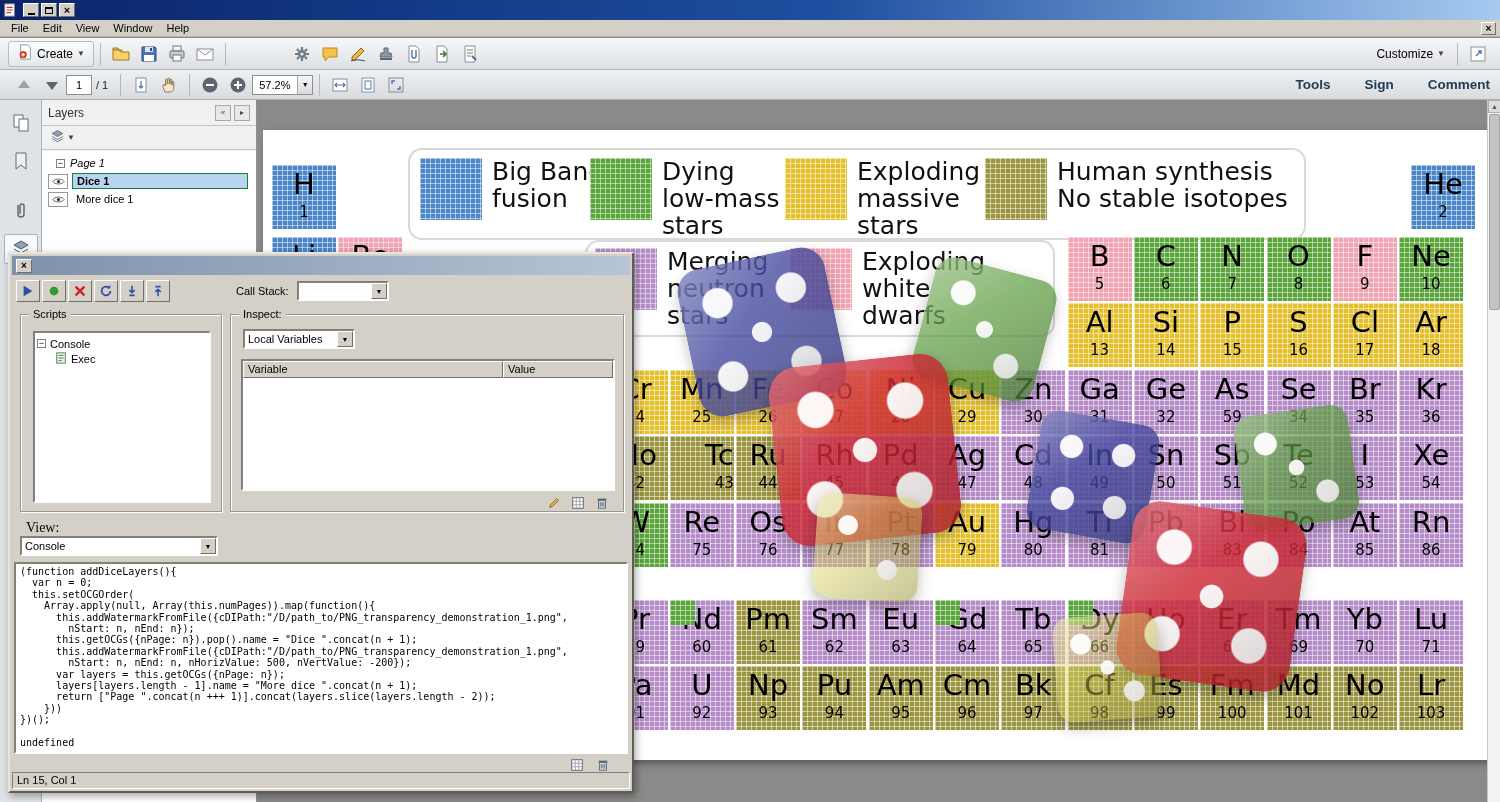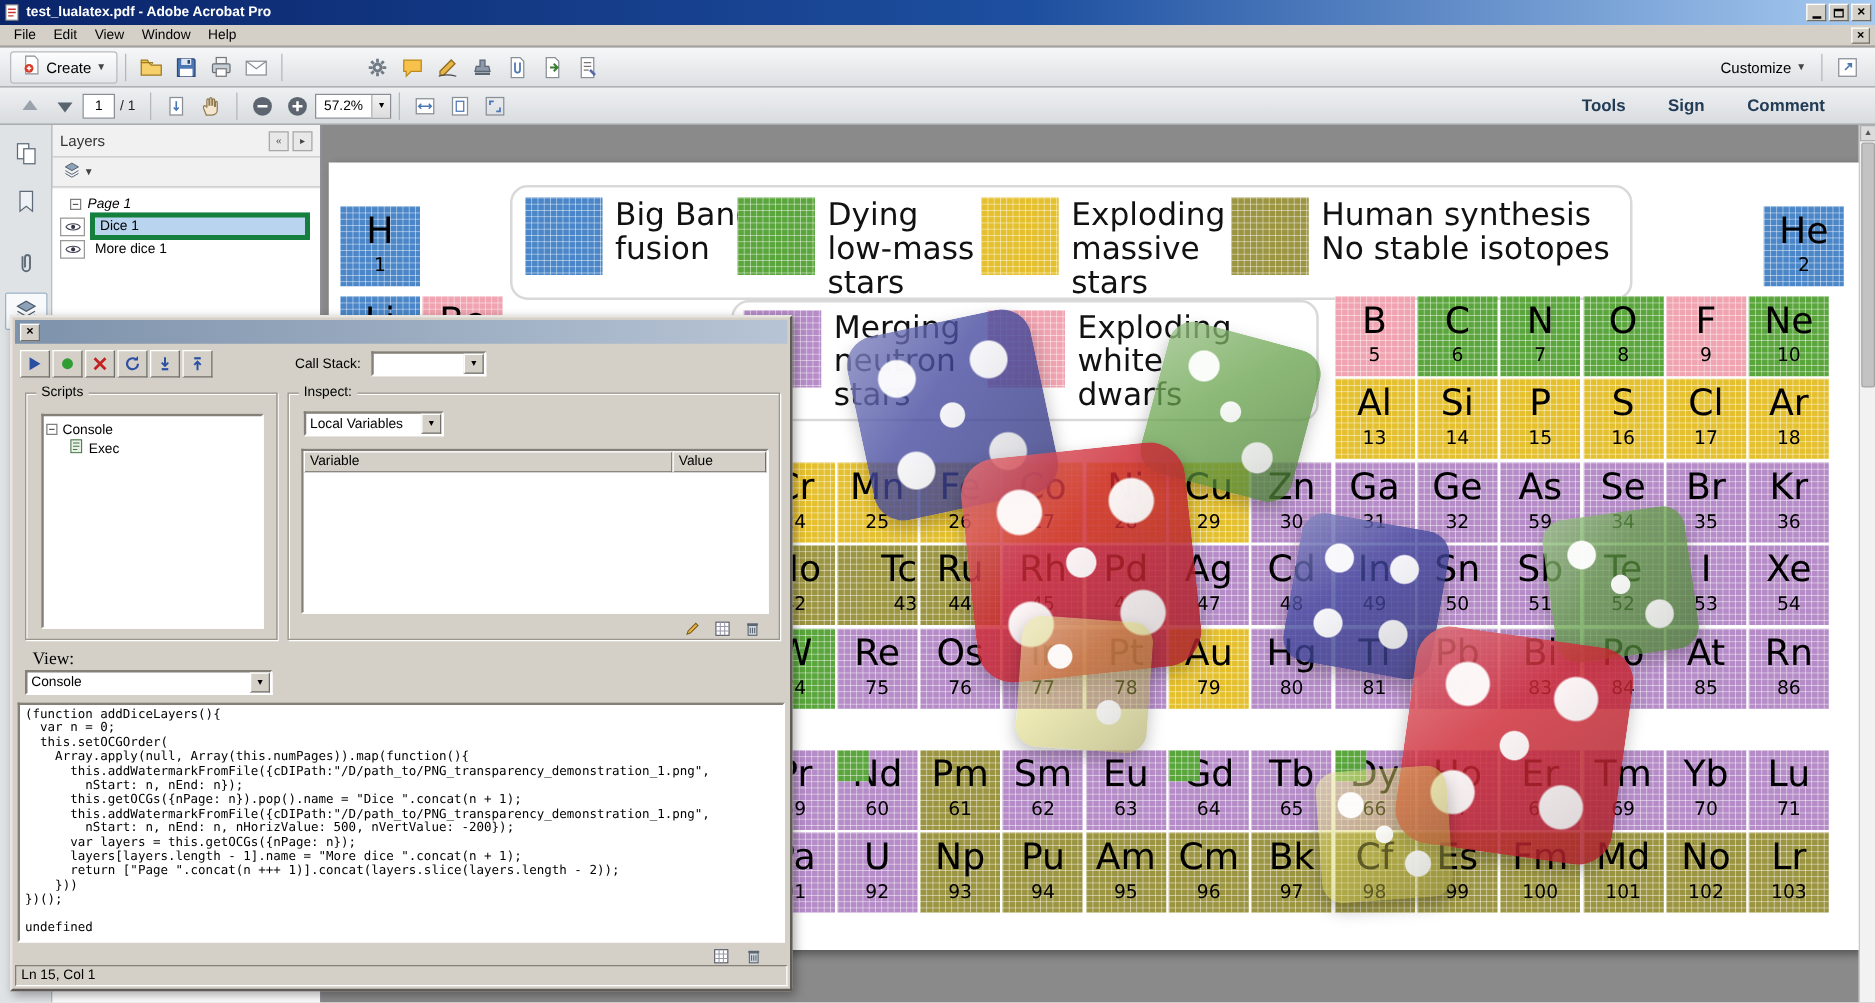--- a/index.html
+++ b/index.html
@@ -41,21 +41,21 @@
   .create-btn { display:flex; align-items:center; gap:4px; padding:2px 8px; height:26px;
     border:1px solid #b9bcc0; border-radius:3px; background:linear-gradient(#fdfdfd,#e4e7ea); font-size:12px; }
   .dd-arrow { font-size:8px; color:#444; }
   .customize { margin-left:auto; display:flex; align-items:center; gap:4px; font-size:12px; padding:0 6px; }
   .page-input { width:26px; height:20px; border:1px solid #8a8f96; background:#fff; text-align:center; font-size:11px; }
   .page-total { margin:0 6px 0 4px; font-size:11px; color:#222; }
   .zoom-box { display:flex; align-items:center; height:20px; border:1px solid #8a8f96; background:#fff; }
   .zoom-box .zval { padding:0 6px; font-size:11px; min-width:44px; }
   .zoom-box .zdd { width:15px; height:100%; background:linear-gradient(#f4f4f4,#dcdcdc);
     border-left:1px solid #aaa; display:flex; align-items:center; justify-content:center; font-size:7px; }
-  .right-tabs { margin-left:auto; display:flex; gap:34px; margin-right:30px; }
+  .right-tabs { margin-left:auto; display:flex; gap:34px; }
   .right-tabs span { font-size:13.5px; font-weight:bold; color:#223c55; }
 
   
   .workspace { position:absolute; left:0; top:100px; width:1500px; height:732px; }
   .navstrip { position:absolute; left:0; top:0; width:42px; height:100%; background:#e0e3e6;
     border-right:1px solid #aeb2b6; display:flex; flex-direction:column; align-items:center; padding-top:8px; }
   .nav-btn { width:34px; height:30px; display:flex; align-items:center; justify-content:center; margin-bottom:8px; border-radius:2px; }
   .nav-btn svg { width:20px; height:20px; }
   .nav-btn.gap { margin-top:12px; }
   .nav-btn.active { background:#f7f9fb; border:1px solid #9fb4c8; }
@@ -69,21 +69,21 @@
   .lp-row2 { height:24px; display:flex; align-items:center; padding:0 8px; border-bottom:1px solid #c5c5c5; gap:2px; }
   .lp-row2 svg { width:15px; height:15px; }
   .lp-tree { position:absolute; left:0; top:51px; right:0; bottom:0; background:#fff; padding-top:3px; }
   .tree-row { height:18px; display:flex; align-items:center; padding-left:14px; gap:5px; font-size:11px; }
   .expander { width:9px; height:9px; border:1px solid #808080; background:#fff; font-size:9px; line-height:7px; text-align:center; }
   .page-label { font-style:italic; }
   .layer-row { height:18px; display:flex; align-items:center; padding-left:6px; gap:4px; }
   .eye-box { width:20px; height:15px; border:1px solid #999; background:#fff; display:flex; align-items:center; justify-content:center; }
   .eye-box svg { width:13px; height:9px; }
   .layer-label { flex:1; margin-right:8px; padding:1px 4px; }
-  .layer-label.selected { background:#b9d4ee; border:4px solid #15803d; }
+  .layer-label.selected { background:#b9d4ee; border:1px solid #15803d;font-weight:bold; }
 
   
   .docarea { position:absolute; left:257px; top:0; width:1243px; height:100%; background:#8a8a8a; overflow:hidden; }
   .pdf-page { position:absolute; left:6px; top:30px; width:1225px; height:630px; background:#fff;
     box-shadow:3px 3px 7px rgba(0,0,0,.4); overflow:hidden; }
   .legend-box { position:absolute; background:#fff; border:2px solid #d9d9d9; border-radius:14px; z-index:0; }
   #legend-box-1 { left:145px; top:18px; width:898px; height:92px; }
   #legend-box-2 { left:322px; top:110px; width:470px; height:97px; }
   .legend-item { position:absolute; display:flex; gap:10px; z-index:1; }
   .legend-swatch { width:62px; height:62px; display:block;
@@ -158,21 +158,21 @@
   #inspect-group { left:220px; top:60px; width:394px; height:198px; }
   .sunken { border:2px solid; border-color:#848078 #fff #fff #848078; background:#fff; }
   #scripts-list { position:absolute; left:12px; top:16px; width:178px; height:172px; padding:3px 2px; }
   .dtree-row { display:flex; align-items:center; gap:4px; height:15px; font-size:11px; }
   .dtree-row.child { padding-left:18px; }
   .dtree-row svg { width:12px; height:12px; }
   #locals-combo { position:absolute; left:12px; top:14px; width:112px; }
   #var-table { position:absolute; left:10px; top:44px; width:374px; height:132px; display:flex; flex-direction:column; }
   .vt-head { display:flex; height:17px; }
   .vt-hcell { background:#d4d0c8; border:1px solid; border-color:#fff #716f6a #716f6a #fff; font-size:11px; padding:1px 4px; }
-  .vt-hcell.c1 { width:295px; } .vt-hcell.c2 { flex:1; }
+  .vt-hcell.c1 { width:260px; } .vt-hcell.c2 { flex:1; }
   .vt-body { flex:1; background:#fff; }
   .mini-icons { position:absolute; right:12px; top:180px; display:flex; gap:6px; }
   .mini-btn { width:18px; height:16px; display:flex; align-items:center; justify-content:center; }
   .mini-btn svg { width:14px; height:14px; }
   .view-label { position:absolute; left:16px; top:266px; font-size:14px;font-family:Liberation Serif, serif; }
   #view-combo { position:absolute; left:10px; top:282px; width:198px; }
   #console-box { position:absolute; left:4px; top:308px; width:614px; height:192px; overflow:hidden; }
   #console-box pre { font-family:"DejaVu Sans Mono",monospace; font-size:10px; line-height:11.4px; padding:2px 4px; white-space:pre; }
   .console-icons { position:absolute; right:20px; top:503px; display:flex; gap:8px; }
   .dlg-status { position:absolute; left:2px; right:2px; bottom:2px; height:17px;
@@ -183,21 +183,20 @@
 
 <div class="app">
 
   <div class="titlebar">
     <span class="t-icon">
       <svg viewBox="0 0 16 16" width="14" height="14">
           <rect x="2" y="1" width="11" height="14" fill="#fff" stroke="#888"></rect>
           <path d="M4 5h7M4 8h7M4 11h5" stroke="#c33" stroke-width="1.2"></path>
         </svg>
     </span>
-    <span class="t-text">test_lualatex.pdf - Adobe Acrobat Pro</span>
     <span class="winbtn">
         <span class="min-glyph"></span>
       </span>
     <span class="winbtn">
         <span class="max-glyph"></span>
       </span>
     <span class="winbtn">
         <span class="close-glyph">×</span>
       </span>
   </div>

